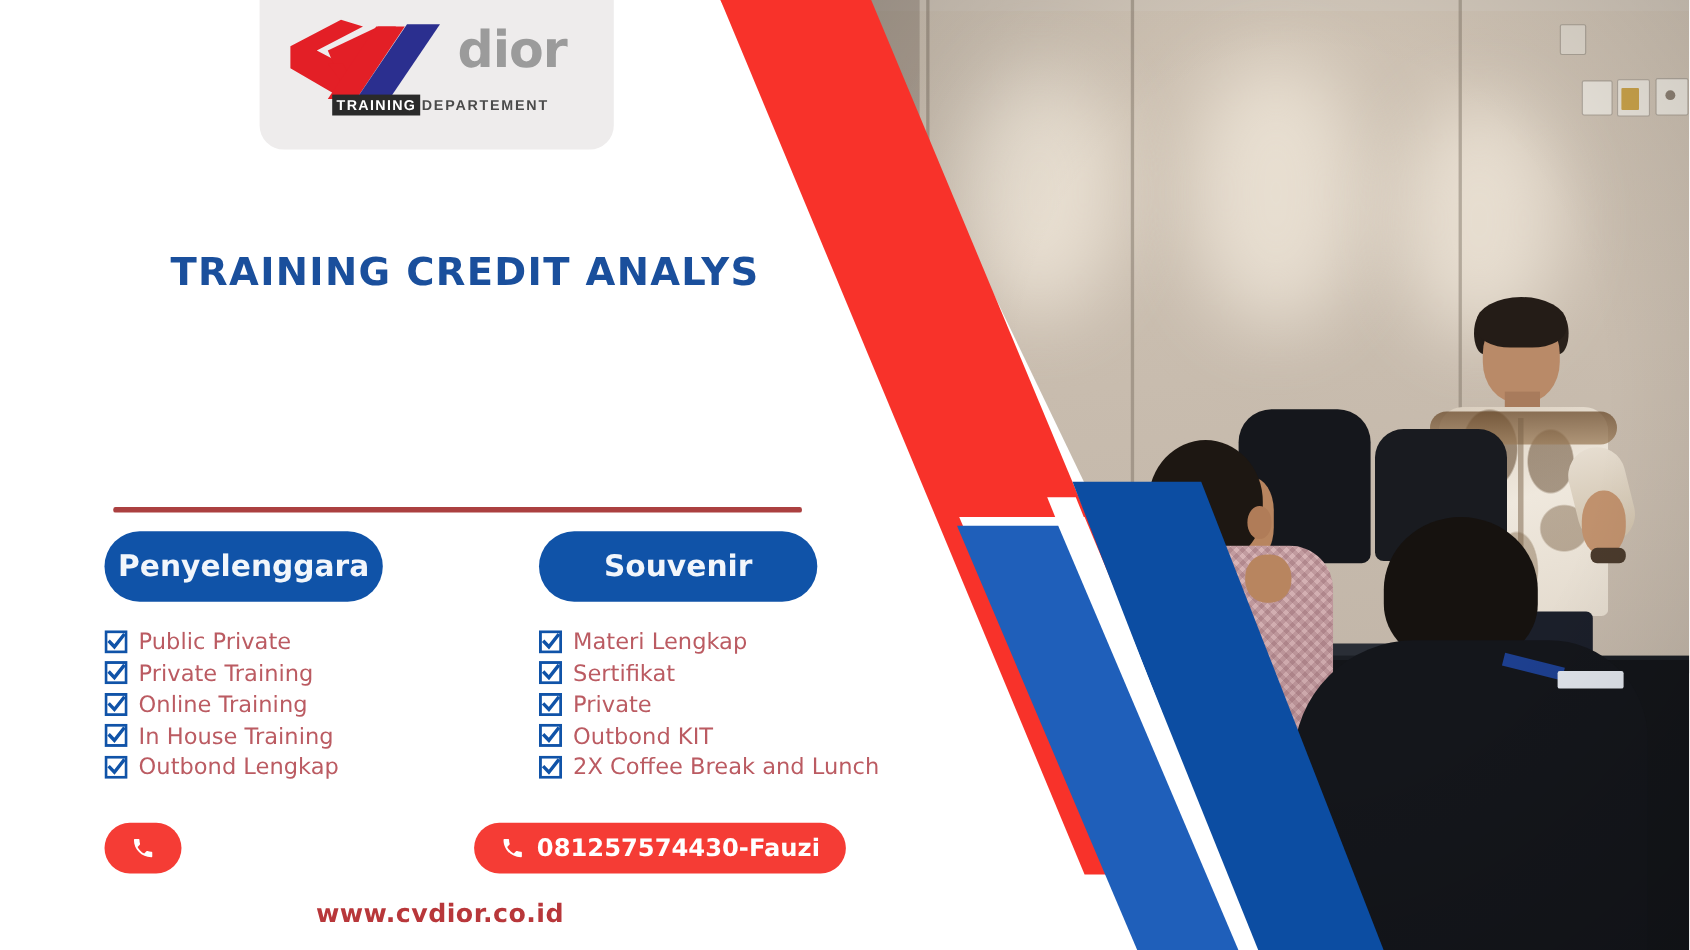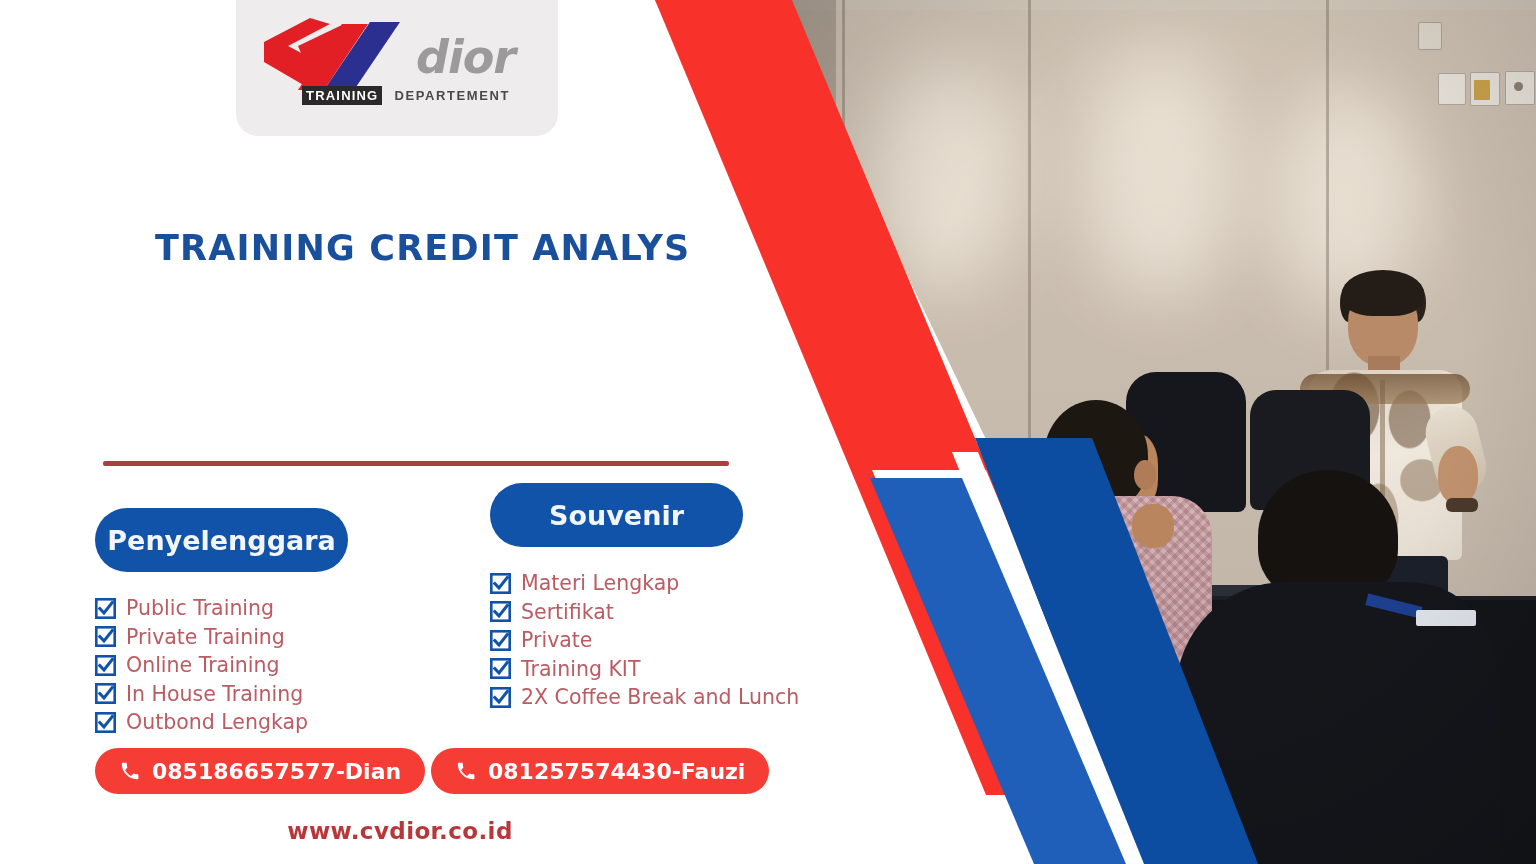--- a/index.html
+++ b/index.html
@@ -126,37 +126,37 @@
   .shape{position:absolute;left:0;top:0;width:1536px;height:864px;pointer-events:none;}
 
   
   .logo-panel{
     position:absolute;left:236px;top:-14px;width:322px;height:150px;
     background:#eeecec;border-radius:0 0 22px 22px;
     display:flex;align-items:flex-end;justify-content:center;
   }
   .logo-inner{position:relative;width:278px;height:120px;margin-bottom:14px;}
   .logo-word{
-    position:absolute;left:158px;top:28px;font-size:46px;font-weight:700;color:#9b9b9b;
-    letter-spacing:-1px;font-family:"DejaVu Sans",sans-serif;font-style:italic;
-  }
-  .logo-sub{position:absolute;left:44px;top:84px;display:flex;align-items:center;gap:12px;}
+    position:absolute;left:158px;top:16px;font-size:46px;font-weight:700;color:#9b9b9b;
+    letter-spacing:-1px;font-family:"DejaVu Sans",sans-serif;
+  }
+  .logo-sub{position:absolute;left:44px;top:84px;display:flex;align-items:center;gap:1px;}
   .logo-sub .hl{background:#2a2a2a;color:#fff;font-size:13px;font-weight:700;letter-spacing:1.2px;padding:2px 4px;}
   .logo-sub .pl{color:#4a4a4a;font-size:13px;font-weight:700;letter-spacing:1.6px;}
 
   .title{
     position:absolute;left:155px;top:228px;
     font-size:35px;font-weight:700;color:#1a4f9c;letter-spacing:1.2px;
     font-family:"DejaVu Sans",sans-serif;white-space:nowrap;
   }
 
   .divider{position:absolute;left:103px;top:461px;width:626px;height:5px;background:#ab4040;border-radius:2px;}
 
   .col{position:absolute;top:483px;}
-  .col.left{left:95px;margin-top:25px;}
+  .col.left{left:95px;}
   .col.right{left:490px;}
 
   .pill{
     height:64px;border-radius:34px;background:#1053a8;
     display:flex;align-items:center;justify-content:center;
     color:#f2f6fb;font-size:27px;font-weight:700;
     font-family:"DejaVu Sans",sans-serif;
   }
   .pill.p-left{width:253px;}
   .pill.p-right{width:253px;}
@@ -309,21 +309,21 @@
   <div class="col left">
     <div class="pill p-left">Penyelenggara</div>
     <div class="list">
       <div class="list-item">
         <span class="cbx">
           <svg width="21" height="21" viewBox="0 0 21 21">
               <rect x="1.3" y="1.3" width="18.4" height="18.4" fill="#fff" stroke="#1053a8" stroke-width="2.6"></rect>
               <path d="M4.8 10.6 L9 15 L17.2 4.6" fill="none" stroke="#1053a8" stroke-width="3.1" stroke-linecap="square"></path>
             </svg>
         </span>
-        <span class="li-text">Public Training</span>
+        <span class="li-text">Public Private</span>
       </div>
       <div class="list-item">
         <span class="cbx">
           <svg width="21" height="21" viewBox="0 0 21 21">
               <rect x="1.3" y="1.3" width="18.4" height="18.4" fill="#fff" stroke="#1053a8" stroke-width="2.6"></rect>
               <path d="M4.8 10.6 L9 15 L17.2 4.6" fill="none" stroke="#1053a8" stroke-width="3.1" stroke-linecap="square"></path>
             </svg>
         </span>
         <span class="li-text">Private Training</span>
       </div>
@@ -387,41 +387,40 @@
         </span>
         <span class="li-text">Private</span>
       </div>
       <div class="list-item">
         <span class="cbx">
           <svg width="21" height="21" viewBox="0 0 21 21">
               <rect x="1.3" y="1.3" width="18.4" height="18.4" fill="#fff" stroke="#1053a8" stroke-width="2.6"></rect>
               <path d="M4.8 10.6 L9 15 L17.2 4.6" fill="none" stroke="#1053a8" stroke-width="3.1" stroke-linecap="square"></path>
             </svg>
         </span>
-        <span class="li-text">Training KIT</span>
+        <span class="li-text">Outbond KIT</span>
       </div>
       <div class="list-item">
         <span class="cbx">
           <svg width="21" height="21" viewBox="0 0 21 21">
               <rect x="1.3" y="1.3" width="18.4" height="18.4" fill="#fff" stroke="#1053a8" stroke-width="2.6"></rect>
               <path d="M4.8 10.6 L9 15 L17.2 4.6" fill="none" stroke="#1053a8" stroke-width="3.1" stroke-linecap="square"></path>
             </svg>
         </span>
         <span class="li-text">2X Coffee Break and Lunch</span>
       </div>
     </div>
   </div>
 
   <div class="phone ph1">
     <span class="ph-ico">
       <svg width="22" height="22" viewBox="0 0 24 24" fill="#ffffff">
           <path d="M6.6 10.8c1.4 2.8 3.8 5.2 6.6 6.6l2.2-2.2c.3-.3.7-.4 1.1-.3 1.2.4 2.4.6 3.7.6.6 0 1 .4 1 1V20c0 .6-.4 1-1 1C10.6 21 3 13.4 3 4c0-.6.4-1 1-1h3.5c.6 0 1 .4 1 1 0 1.3.2 2.5.6 3.7.1.4 0 .8-.3 1.1l-2.2 2z"></path>
         </svg>
     </span>
-    <span>085186657577-Dian</span>
   </div>
 
   <div class="phone ph2">
     <span class="ph-ico">
       <svg width="22" height="22" viewBox="0 0 24 24" fill="#ffffff">
           <path d="M6.6 10.8c1.4 2.8 3.8 5.2 6.6 6.6l2.2-2.2c.3-.3.7-.4 1.1-.3 1.2.4 2.4.6 3.7.6.6 0 1 .4 1 1V20c0 .6-.4 1-1 1C10.6 21 3 13.4 3 4c0-.6.4-1 1-1h3.5c.6 0 1 .4 1 1 0 1.3.2 2.5.6 3.7.1.4 0 .8-.3 1.1l-2.2 2z"></path>
         </svg>
     </span>
     <span>081257574430-Fauzi</span>
   </div>

